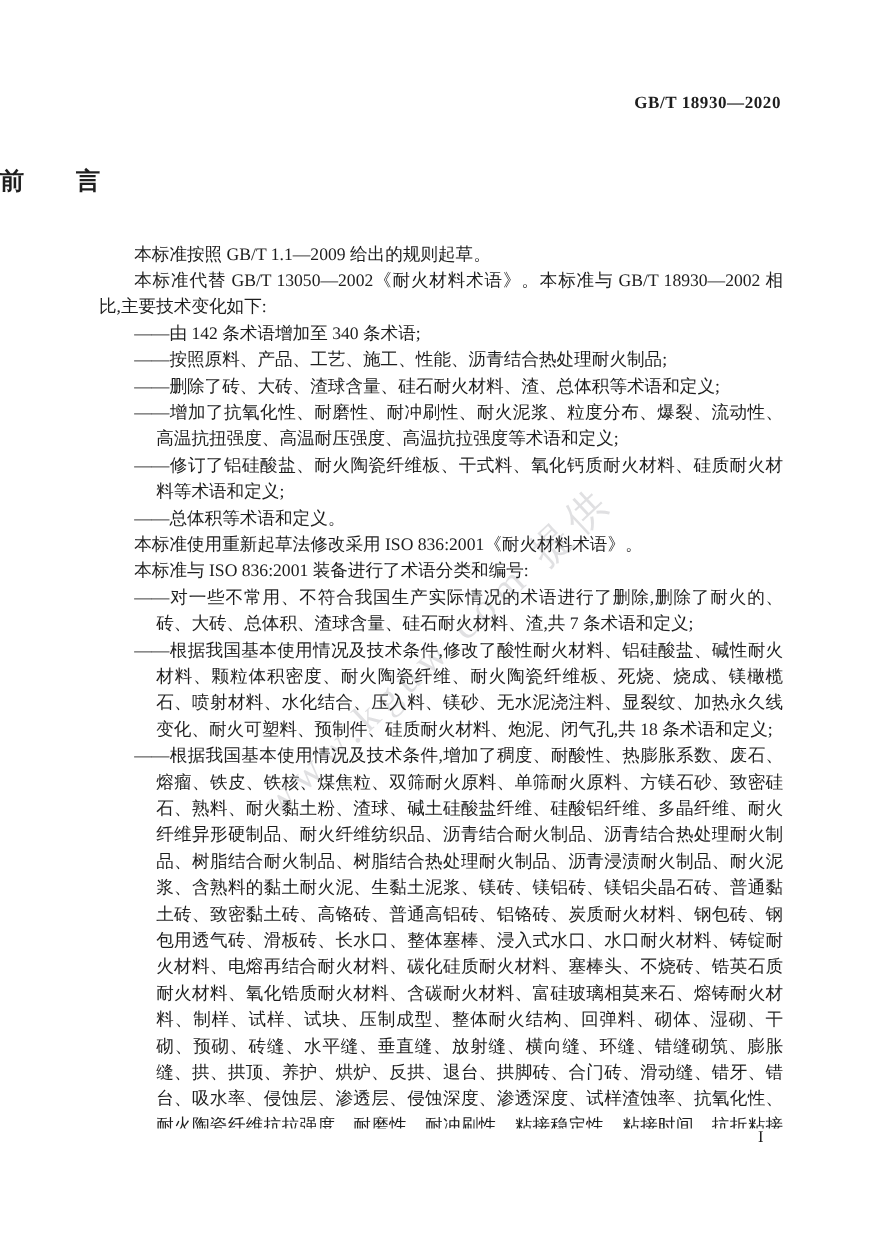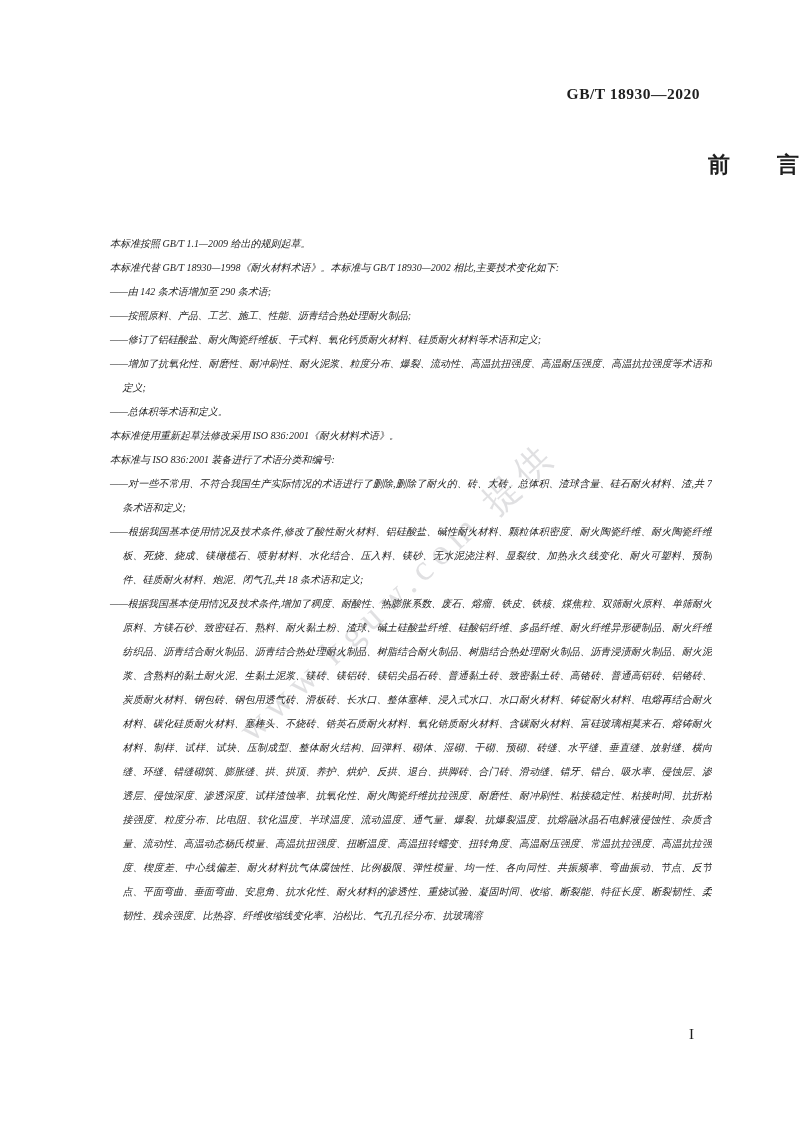--- a/index.html
+++ b/index.html
@@ -27,47 +27,46 @@
     transform-origin: center center;
     font-size: 36px;
     letter-spacing: 7px;
     color: rgba(145, 145, 150, 0.28);
     pointer-events: none;
     user-select: none;
   }
   .std-number {
     position: absolute;
     top: 85px;
-    right: 100px;
+    right: 90px;
     font-weight: bold;
     font-size: 15.5px;
     letter-spacing: 0.5px;
   }
   .doc-title {
     position: absolute;
     top: 150px;
     left: 0;
     right: 0;
     margin: 0;
-    text-align: right;
+    text-align: left;
     font-size: 22px;
     font-weight: bold;
     letter-spacing: 1px;
   }
   .content {
     position: absolute;
-    top: 232px;
+    top: 220px;
     left: 90px;
     width: 622px;
     height: 806px;
     overflow: hidden;
-    font-size: 10px;
+    font-size: 16px;
     line-height: 24px;
     text-align: justify;
-    font-style: italic;
   }
   .content p {
     margin: 0;
     padding: 0;
   }
   .content p.para {
     text-indent: 2em;
   }
   .content p.dash {
     padding-left: 3.25em;
@@ -86,25 +85,26 @@
 <div class="page">
 
   <div class="watermark">www.kguw.com 提供</div>
 
   <div class="std-number">GB/T 18930—2020</div>
 
   <h1 class="doc-title">前　　言</h1>
 
   <div class="content">
     <p class="para">本标准按照 GB/T 1.1—2009 给出的规则起草。</p>
-    <p class="para">本标准代替 GB/T 18930—1998《耐火材料术语》。本标准与 GB/T 18930—2002 相比,主要技术变化如下:</p>
-    <p class="dash">——由 142 条术语增加至 290 条术语;</p>
+    <p class="para">本标准代替 GB/T 13050—2002《耐火材料术语》。本标准与 GB/T 18930—2002 相比,主要技术变化如下:</p>
+    <p class="dash">——由 142 条术语增加至 340 条术语;</p>
     <p class="dash">——按照原料、产品、工艺、施工、性能、沥青结合热处理耐火制品;</p>
+    <p class="dash">——删除了砖、大砖、渣球含量、硅石耐火材料、渣、总体积等术语和定义;</p>
+    <p class="dash">——增加了抗氧化性、耐磨性、耐冲刷性、耐火泥浆、粒度分布、爆裂、流动性、高温抗扭强度、高温耐压强度、高温抗拉强度等术语和定义;</p>
     <p class="dash">——修订了铝硅酸盐、耐火陶瓷纤维板、干式料、氧化钙质耐火材料、硅质耐火材料等术语和定义;</p>
-    <p class="dash">——增加了抗氧化性、耐磨性、耐冲刷性、耐火泥浆、粒度分布、爆裂、流动性、高温抗扭强度、高温耐压强度、高温抗拉强度等术语和定义;</p>
     <p class="dash">——总体积等术语和定义。</p>
     <p class="para">本标准使用重新起草法修改采用 ISO 836:2001《耐火材料术语》。</p>
     <p class="para">本标准与 ISO 836:2001 装备进行了术语分类和编号:</p>
     <p class="dash">——对一些不常用、不符合我国生产实际情况的术语进行了删除,删除了耐火的、砖、大砖、总体积、渣球含量、硅石耐火材料、渣,共 7 条术语和定义;</p>
     <p class="dash">——根据我国基本使用情况及技术条件,修改了酸性耐火材料、铝硅酸盐、碱性耐火材料、颗粒体积密度、耐火陶瓷纤维、耐火陶瓷纤维板、死烧、烧成、镁橄榄石、喷射材料、水化结合、压入料、镁砂、无水泥浇注料、显裂纹、加热永久线变化、耐火可塑料、预制件、硅质耐火材料、炮泥、闭气孔,共 18 条术语和定义;</p>
     <p class="dash">——根据我国基本使用情况及技术条件,增加了稠度、耐酸性、热膨胀系数、废石、熔瘤、铁皮、铁核、煤焦粒、双筛耐火原料、单筛耐火原料、方镁石砂、致密硅石、熟料、耐火黏土粉、渣球、碱土硅酸盐纤维、硅酸铝纤维、多晶纤维、耐火纤维异形硬制品、耐火纤维纺织品、沥青结合耐火制品、沥青结合热处理耐火制品、树脂结合耐火制品、树脂结合热处理耐火制品、沥青浸渍耐火制品、耐火泥浆、含熟料的黏土耐火泥、生黏土泥浆、镁砖、镁铝砖、镁铝尖晶石砖、普通黏土砖、致密黏土砖、高铬砖、普通高铝砖、铝铬砖、炭质耐火材料、钢包砖、钢包用透气砖、滑板砖、长水口、整体塞棒、浸入式水口、水口耐火材料、铸锭耐火材料、电熔再结合耐火材料、碳化硅质耐火材料、塞棒头、不烧砖、锆英石质耐火材料、氧化锆质耐火材料、含碳耐火材料、富硅玻璃相莫来石、熔铸耐火材料、制样、试样、试块、压制成型、整体耐火结构、回弹料、砌体、湿砌、干砌、预砌、砖缝、水平缝、垂直缝、放射缝、横向缝、环缝、错缝砌筑、膨胀缝、拱、拱顶、养护、烘炉、反拱、退台、拱脚砖、合门砖、滑动缝、错牙、错台、吸水率、侵蚀层、渗透层、侵蚀深度、渗透深度、试样渣蚀率、抗氧化性、耐火陶瓷纤维抗拉强度、耐磨性、耐冲刷性、粘接稳定性、粘接时间、抗折粘接强度、粒度分布、比电阻、软化温度、半球温度、流动温度、通气量、爆裂、抗爆裂温度、抗熔融冰晶石电解液侵蚀性、杂质含量、流动性、高温动态杨氏模量、高温抗扭强度、扭断温度、高温扭转蠕变、扭转角度、高温耐压强度、常温抗拉强度、高温抗拉强度、楔度差、中心线偏差、耐火材料抗气体腐蚀性、比例极限、弹性模量、均一性、各向同性、共振频率、弯曲振动、节点、反节点、平面弯曲、垂面弯曲、安息角、抗水化性、耐火材料的渗透性、重烧试验、凝固时间、收缩、断裂能、特征长度、断裂韧性、柔韧性、残余强度、比热容、纤维收缩线变化率、泊松比、气孔孔径分布、抗玻璃溶</p>
   </div>
 
   <div class="page-number">I</div>
 

